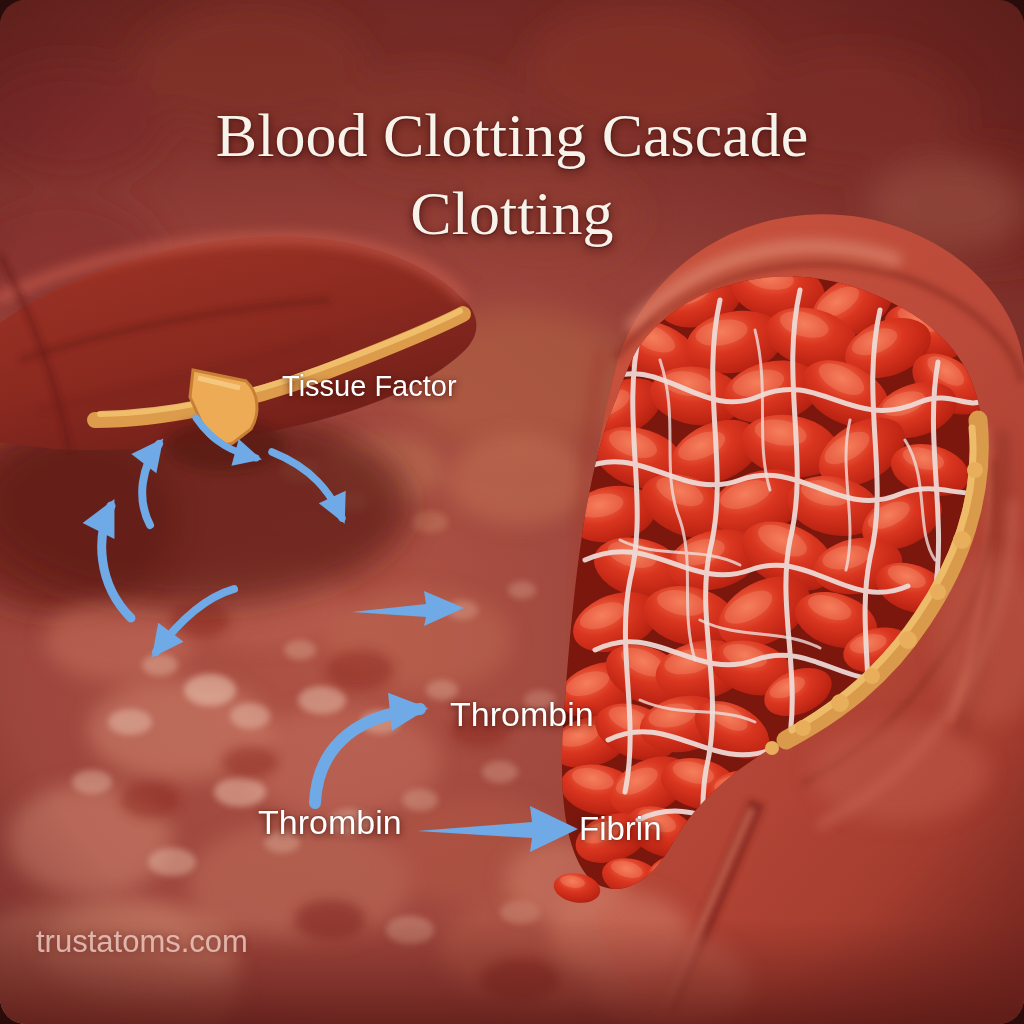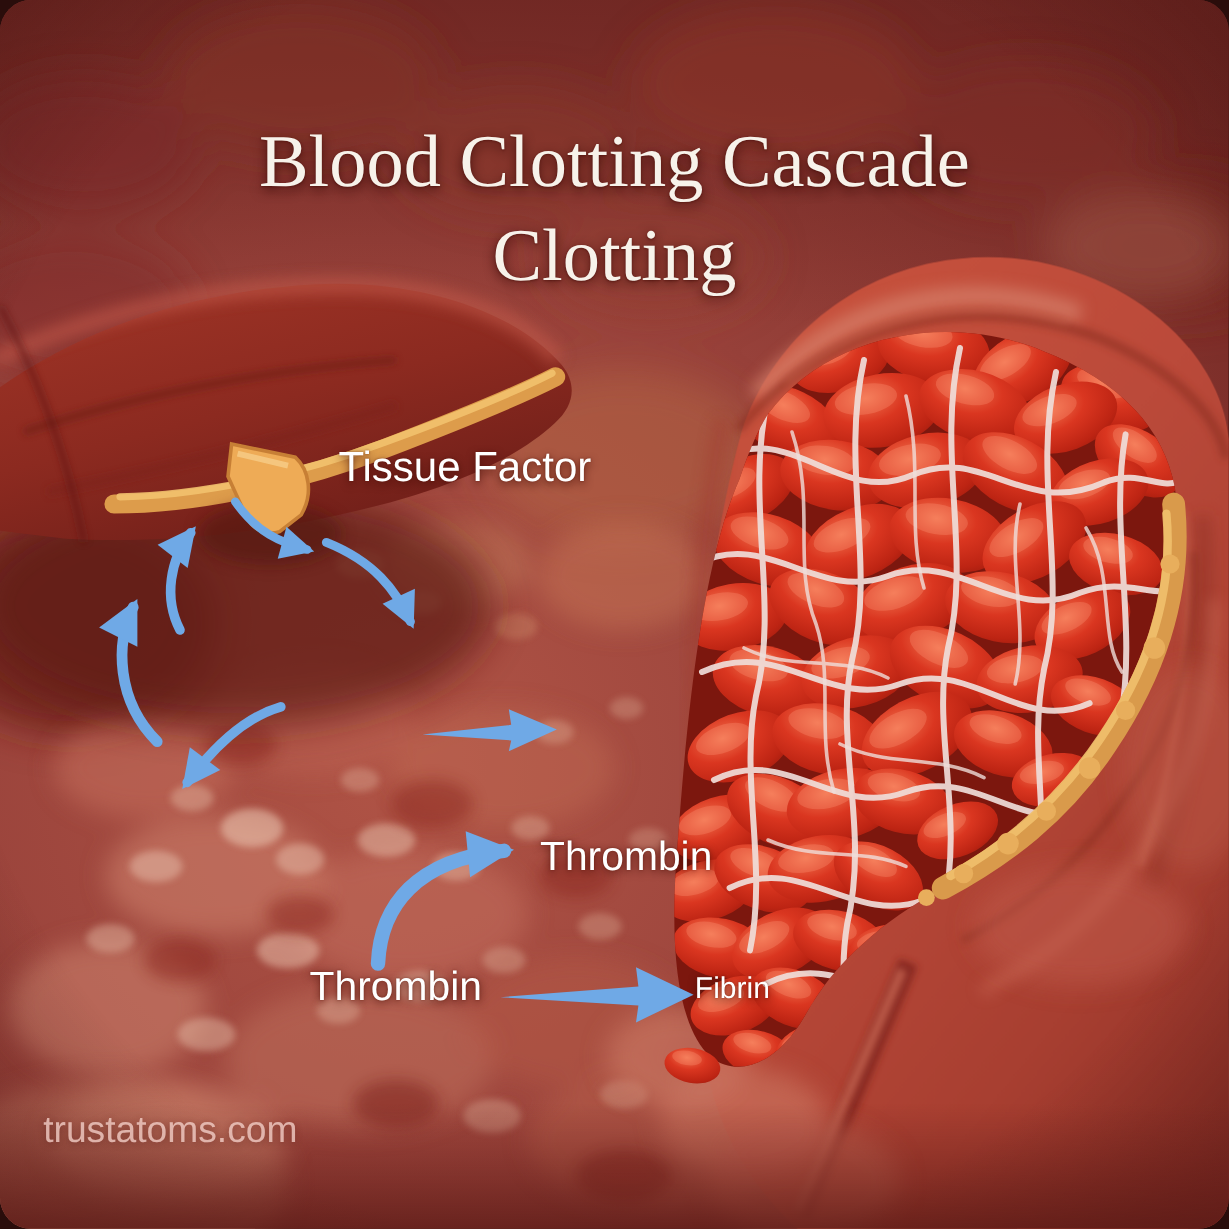--- a/index.html
+++ b/index.html
@@ -5,24 +5,24 @@
   html,body{margin:0;padding:0;background:#2a0d0b;}
   .stage{position:relative;width:1024px;height:1024px;overflow:hidden;
          font-family:"Liberation Sans",sans-serif;border-radius:26px;}
   .stage svg{position:absolute;left:0;top:0;}
   .page-title{position:absolute;left:0;top:54px;width:100%;text-align:center;
     font-family:"Liberation Serif","DejaVu Serif",serif;
     font-size:62px;line-height:1.26;font-weight:400;color:#f7f2ea;
     text-shadow:0 3px 10px rgba(60,10,8,.85),0 1px 2px rgba(80,20,14,.7);}
   .label{position:absolute;color:#ffffff;white-space:nowrap;
     text-shadow:0 2px 7px rgba(70,15,8,.8),0 0 2px rgba(95,25,15,.55);}
-  .label-tissue-factor{left:282px;top:370px;font-size:35px;}
+  .label-tissue-factor{left:282px;top:370px;font-size:29px;}
   .label-thrombin-upper{left:450px;top:695px;font-size:34px;}
   .label-thrombin-lower{left:258px;top:803px;font-size:34px;}
-  .label-fibrin{left:579px;top:810px;font-size:25px;}
+  .label-fibrin{left:579px;top:810px;font-size:33px;}
   .watermark{position:absolute;left:36px;top:924px;font-size:31px;
     color:rgba(242,206,199,.8);text-shadow:0 1px 6px rgba(80,20,15,.45);}
 </style>
 <title>Blood Clotting Cascade Overview</title></head>
 <body>
 
 <div class="stage">
 
 <svg width="1024" height="1024" viewBox="0 0 1024 1024" aria-hidden="true">
   <defs>

